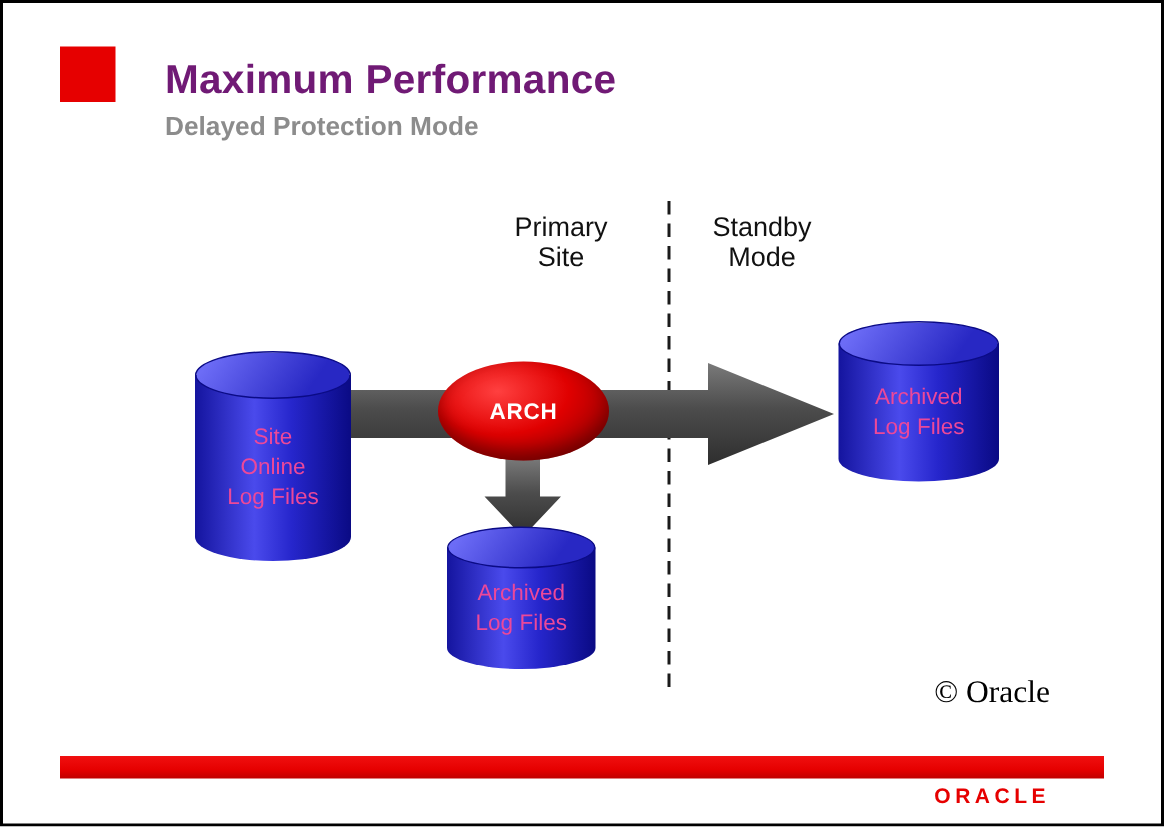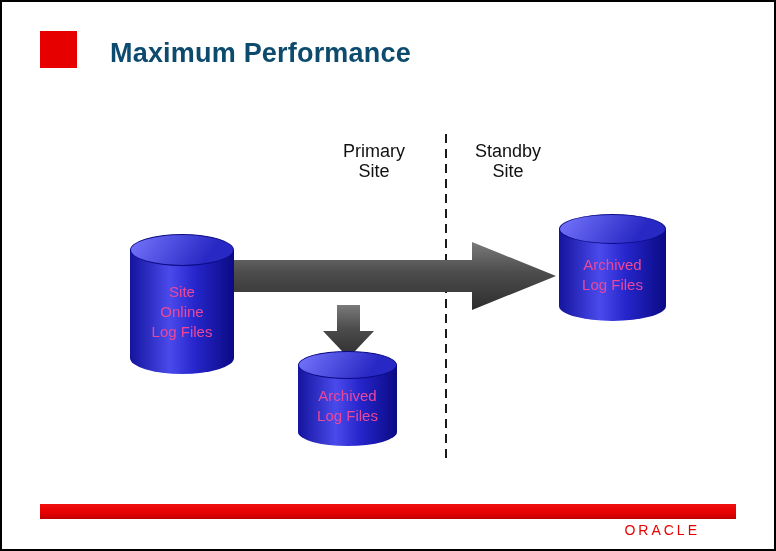--- a/index.html
+++ b/index.html
@@ -21,21 +21,21 @@
   }
 
   
   .red-square {
     position: absolute; left: 38px; top: 29px;
     width: 37px; height: 37px;
     background: var(--accent-red);
   }
   .title {
     position: absolute; left: 108px; top: 36px;
-    font-size: 27px; font-weight: bold; color: #0c4a6e;
+    font-size: 27px; font-weight: bold; color: #701a75;
     letter-spacing: 0.2px;
   }
   .subtitle {
     position: absolute; left: 108px; top: 72px;
     font-size: 17.5px; font-weight: bold; color: var(--subtitle-gray);
   }
 
   
   .site-label {
     position: absolute;
@@ -99,35 +99,36 @@
     font-size: 21px; color: #000;
   }
   .footer-bar {
     position: absolute; left: 38px; right: 38px; top: 502px;
     height: 15px;
     background: linear-gradient(180deg, #f01010 0%, var(--accent-red) 60%, #c00000 100%);
   }
   .oracle-logo {
     position: absolute; right: 74px; top: 520px;
     color: var(--accent-red);
-    font-size: 14px; font-weight: normal; letter-spacing: 3px;
+    font-size: 14px; font-weight: bold; letter-spacing: 3px;
   }
 </style>
 </head>
 <body>
 
 <div class="page">
 
   <div class="red-square"></div>
   <h1 class="title">Maximum Performance</h1>
+  <h2 class="subtitle">Delayed Protection Mode</h2>
 
   <div class="site-label site-primary">Primary
 Site</div>
   <div class="site-label site-standby">Standby
-Site</div>
+Mode</div>
 
   <svg class="lines" viewBox="0 0 776 551" xmlns="http://www.w3.org/2000/svg">
     <defs>
       <linearGradient id="arrowGrad" x1="0" y1="0" x2="0" y2="1">
         <stop offset="0" stop-color="#7a7a7a"></stop>
         <stop offset="0.45" stop-color="#4c4c4c"></stop>
         <stop offset="1" stop-color="#2e2e2e"></stop>
       </linearGradient>
     </defs>
     <line x1="444" y1="132" x2="444" y2="457" stroke="#1a1a1a" stroke-width="2" stroke-dasharray="9 6"></line>
@@ -150,17 +151,21 @@
 Log Files</div>
   </div>
 
   <div class="cylinder cyl-right">
     <div class="cyl-body"></div>
     <div class="cyl-top"></div>
     <div class="cyl-label">Archived
 Log Files</div>
   </div>
 
+  <div class="arch">
+    <span>ARCH</span>
+  </div>
 
+  <div class="copyright">© Oracle</div>
   <div class="footer-bar"></div>
   <div class="oracle-logo">ORACLE</div>
 
 </div>
 
 </body></html>

